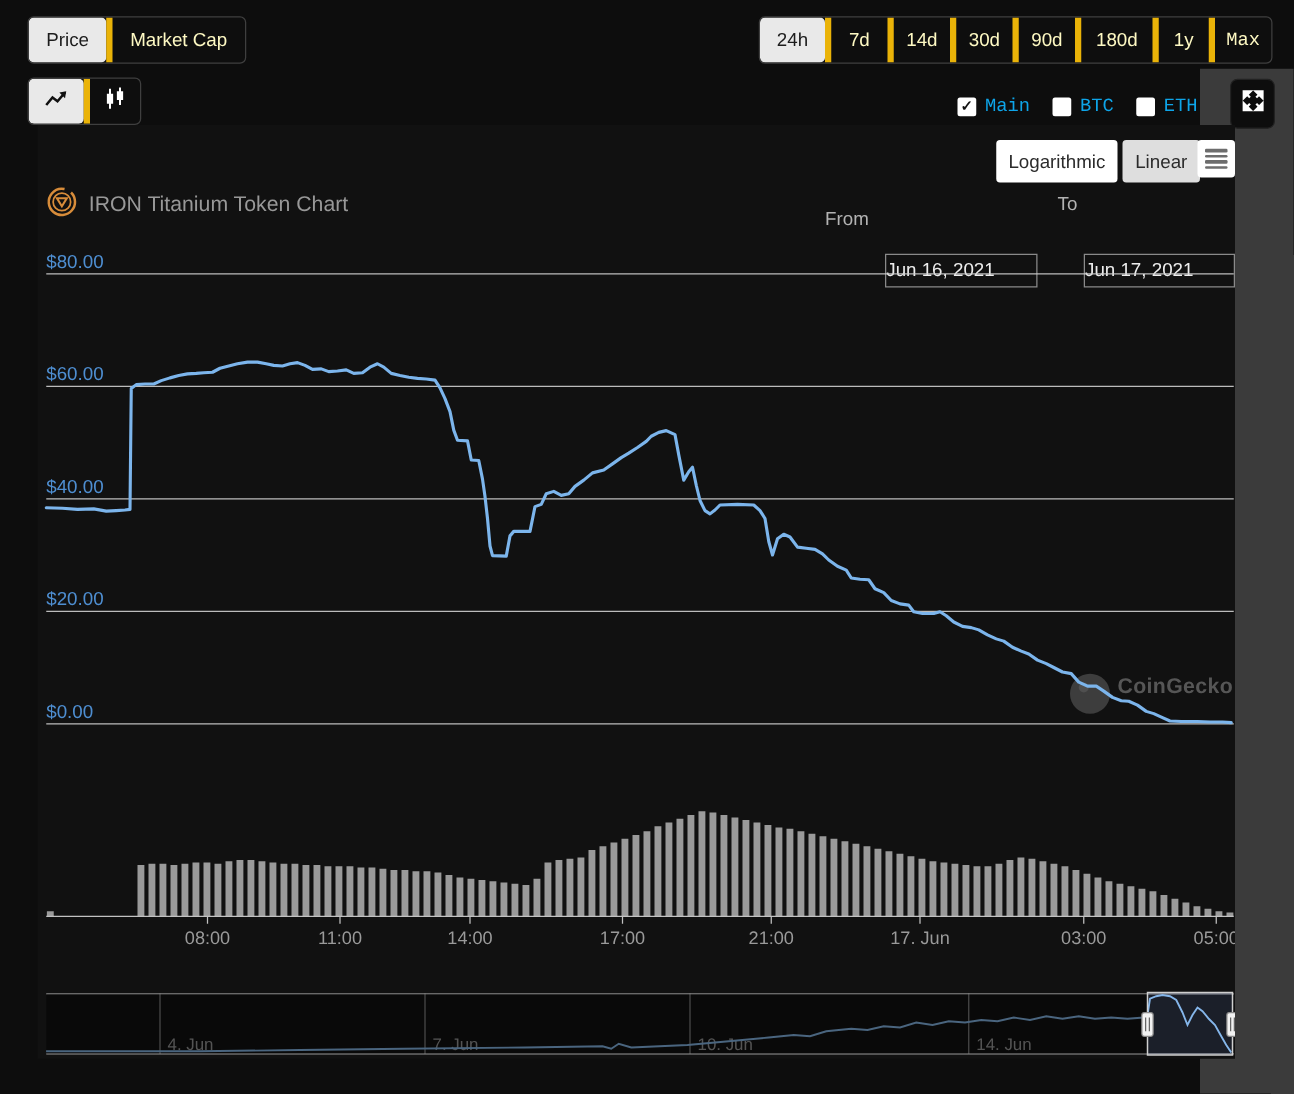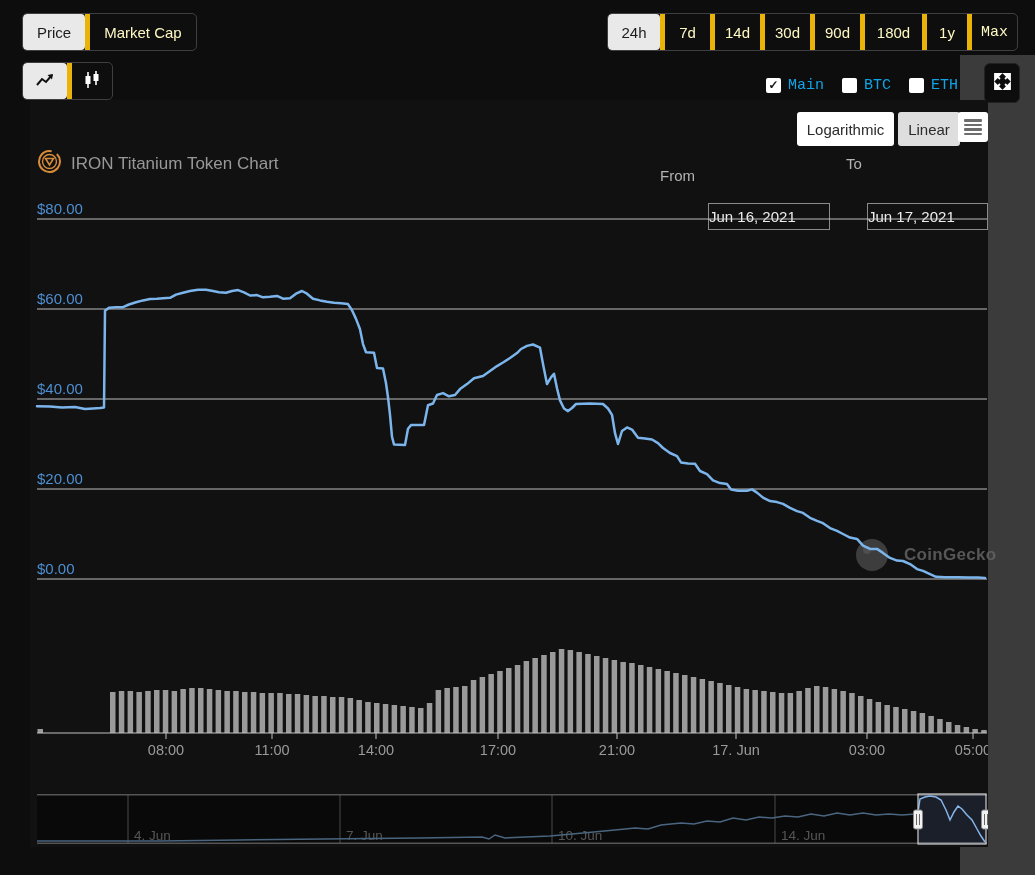--- a/index.html
+++ b/index.html
@@ -37,21 +37,21 @@
   .ft-label { color:#b3b3b3; font-size:15px; }
   .ft-from-label { position:absolute; left:630px; top:67px; }
   .ft-to-label   { position:absolute; left:816px; top:55px; }
   .date-input { position:absolute; top:59px; height:27px; width:122px; background:transparent; border:1px solid #8a8a8a; color:#ededed; font-size:15px; text-align:left; font-family:"Liberation Sans", sans-serif;margin-top:44px; }
   .date-from { left:678px; }
   .date-to { left:837px; width:121px; }
 
   .title-row { position:absolute; left:7px; top:49px; display:flex; align-items:center; gap:9px; }
   .chart-title { color:#989898; font-size:17px; }
 
-  .watermark { position:absolute; left:826px; top:439px; display:flex; align-items:center; gap:16px; opacity:0.85; }
+  .watermark { position:absolute; left:826px; top:439px; display:flex; gap:6px; opacity:0.85; }
   .wm-circle { width:32px; height:32px; border-radius:50%; background:#454545; position:relative; }
   .wm-circle::after { content:""; position:absolute; left:7px; top:7px; width:8px; height:8px; border-radius:50%; background:#5a5a5a; }
   .wm-text { color:#636363; font-size:17px; font-weight:bold; letter-spacing:0.3px; }
 
   svg text { font-family:"Liberation Sans", sans-serif; }
 </style>
 </head>
 <body>
 
 <div class="gray-region"></div>

